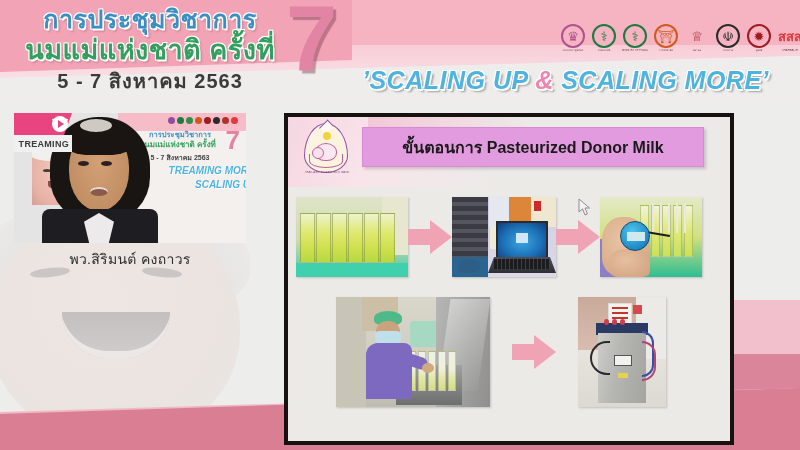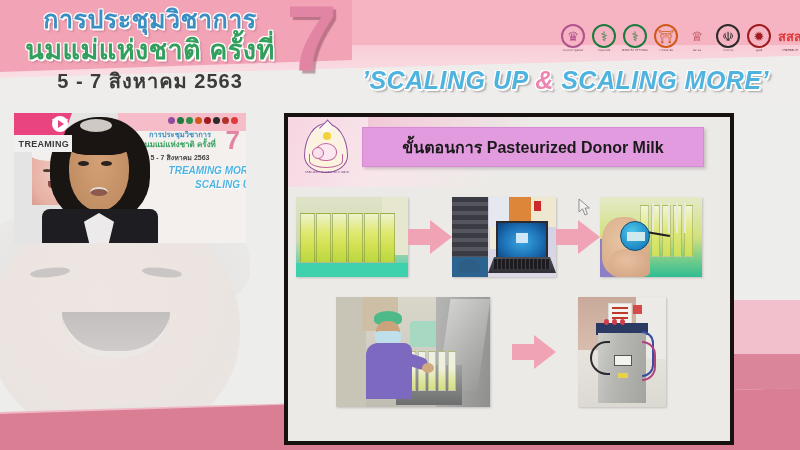--- a/index.html
+++ b/index.html
@@ -572,20 +572,21 @@
         <div class="shirt"></div>
       </div>
 
       <div class="live-badge">
         <div class="strip">VE</div>
         <div class="play"></div>
         <div class="strip2">TREAMING</div>
       </div>
     </div>
   </div>
+  <div class="speaker-name">พว.สิริมนต์  คงถาวร</div>
 
   <div class="slide">
     <div class="slide-bg">
       <div class="wash"></div>
         <div class="wash2"></div>
     </div>
 
     <div class="hmb-logo">
       <div class="drop"></div>
       <div class="droptip"></div>

